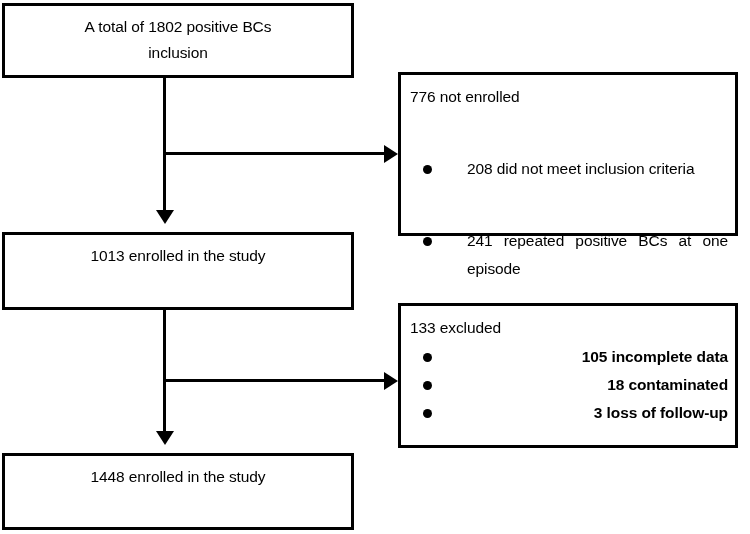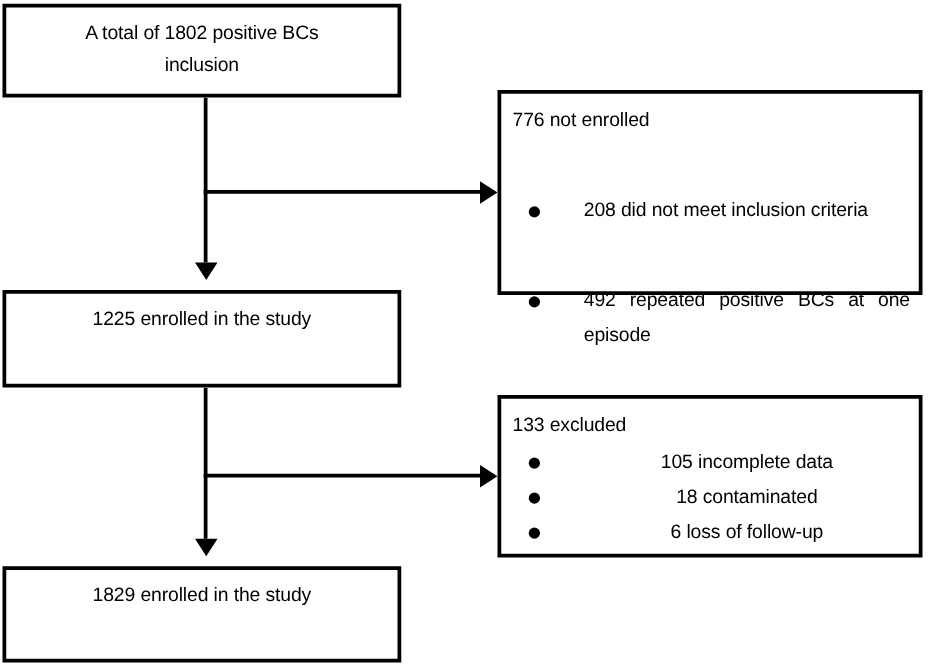--- a/index.html
+++ b/index.html
@@ -21,32 +21,32 @@
 
   
   .box {
     position: absolute;
     box-sizing: border-box;
     border: 3px solid #000000;
     background: #ffffff;
   }
   .box-left {
     left: 2px;
-    width: 319px;
+    width: 352px;
   }
   .box-right {
     left: 398px;
     width: 340px;
     padding-left: 44px;
   }
   #box-total      { top: 3px;   height: 75px; }
   #box-enrolled   { top: 232px; height: 78px; }
   #box-final      { top: 453px; height: 77px; }
   #box-notenroll  { top: 72px;  height: 164px; }
-  #box-excluded   { top: 316px; height: 130px; }
+  #box-excluded   { top: 303px; height: 145px; }
 
   
   .left-text {
     position: absolute;
     left: 8px;
     right: 8px;
     top: 8px;
     text-align: center;
     font-size: 15.5px;
     line-height: 26px;
@@ -89,22 +89,23 @@
     background: #000000;
   }
   .justify-item .li-text {
     display: block;
     text-align: justify;
     text-align-last: left;
     margin-top: 44px;
   }
   .plain-item .li-text {
     display: block;
-    text-align: center;
+    text-align: right;
     white-space: nowrap;
+    font-weight: bold;
   }
 
   
   .vline {
     position: absolute;
     width: 3px;
     background: #000000;
   }
   .hline {
     position: absolute;
@@ -145,59 +146,59 @@
 
   <div class="box box-left" id="box-total">
     <div class="left-text">
       <span>A total of 1802 positive BCs</span><br>
       <span>inclusion</span>
     </div>
   </div>
 
   <div class="box box-left" id="box-enrolled">
     <div class="left-text">
-      <span>1225 enrolled in the study</span>
+      <span>1013 enrolled in the study</span>
     </div>
   </div>
 
   <div class="box box-left" id="box-final">
     <div class="left-text">
-      <span>1829 enrolled in the study</span>
+      <span>1448 enrolled in the study</span>
     </div>
   </div>
 
   <div class="box box-right" id="box-notenroll">
     <div class="right-body">
       <p class="head-line">776 not enrolled</p>
       <ul class="bullets">
         <li class="justify-item">
           <span class="dot"></span>
           <span class="li-text">208 did not meet inclusion criteria</span>
         </li>
         <li class="justify-item">
           <span class="dot"></span>
-          <span class="li-text">492 repeated positive BCs at one episode</span>
+          <span class="li-text">241 repeated positive BCs at one episode</span>
         </li>
       </ul>
     </div>
   </div>
 
   <div class="box box-right" id="box-excluded">
     <div class="right-body">
       <p class="head-line">133 excluded</p>
       <ul class="bullets">
         <li class="plain-item">
           <span class="dot"></span>
           <span class="li-text">105 incomplete data</span>
         </li>
         <li class="plain-item">
           <span class="dot"></span>
           <span class="li-text">18 contaminated</span>
         </li>
         <li class="plain-item">
           <span class="dot"></span>
-          <span class="li-text">6 loss of follow-up</span>
+          <span class="li-text">3 loss of follow-up</span>
         </li>
       </ul>
     </div>
   </div>
 
 </div>
 
 </body></html>

